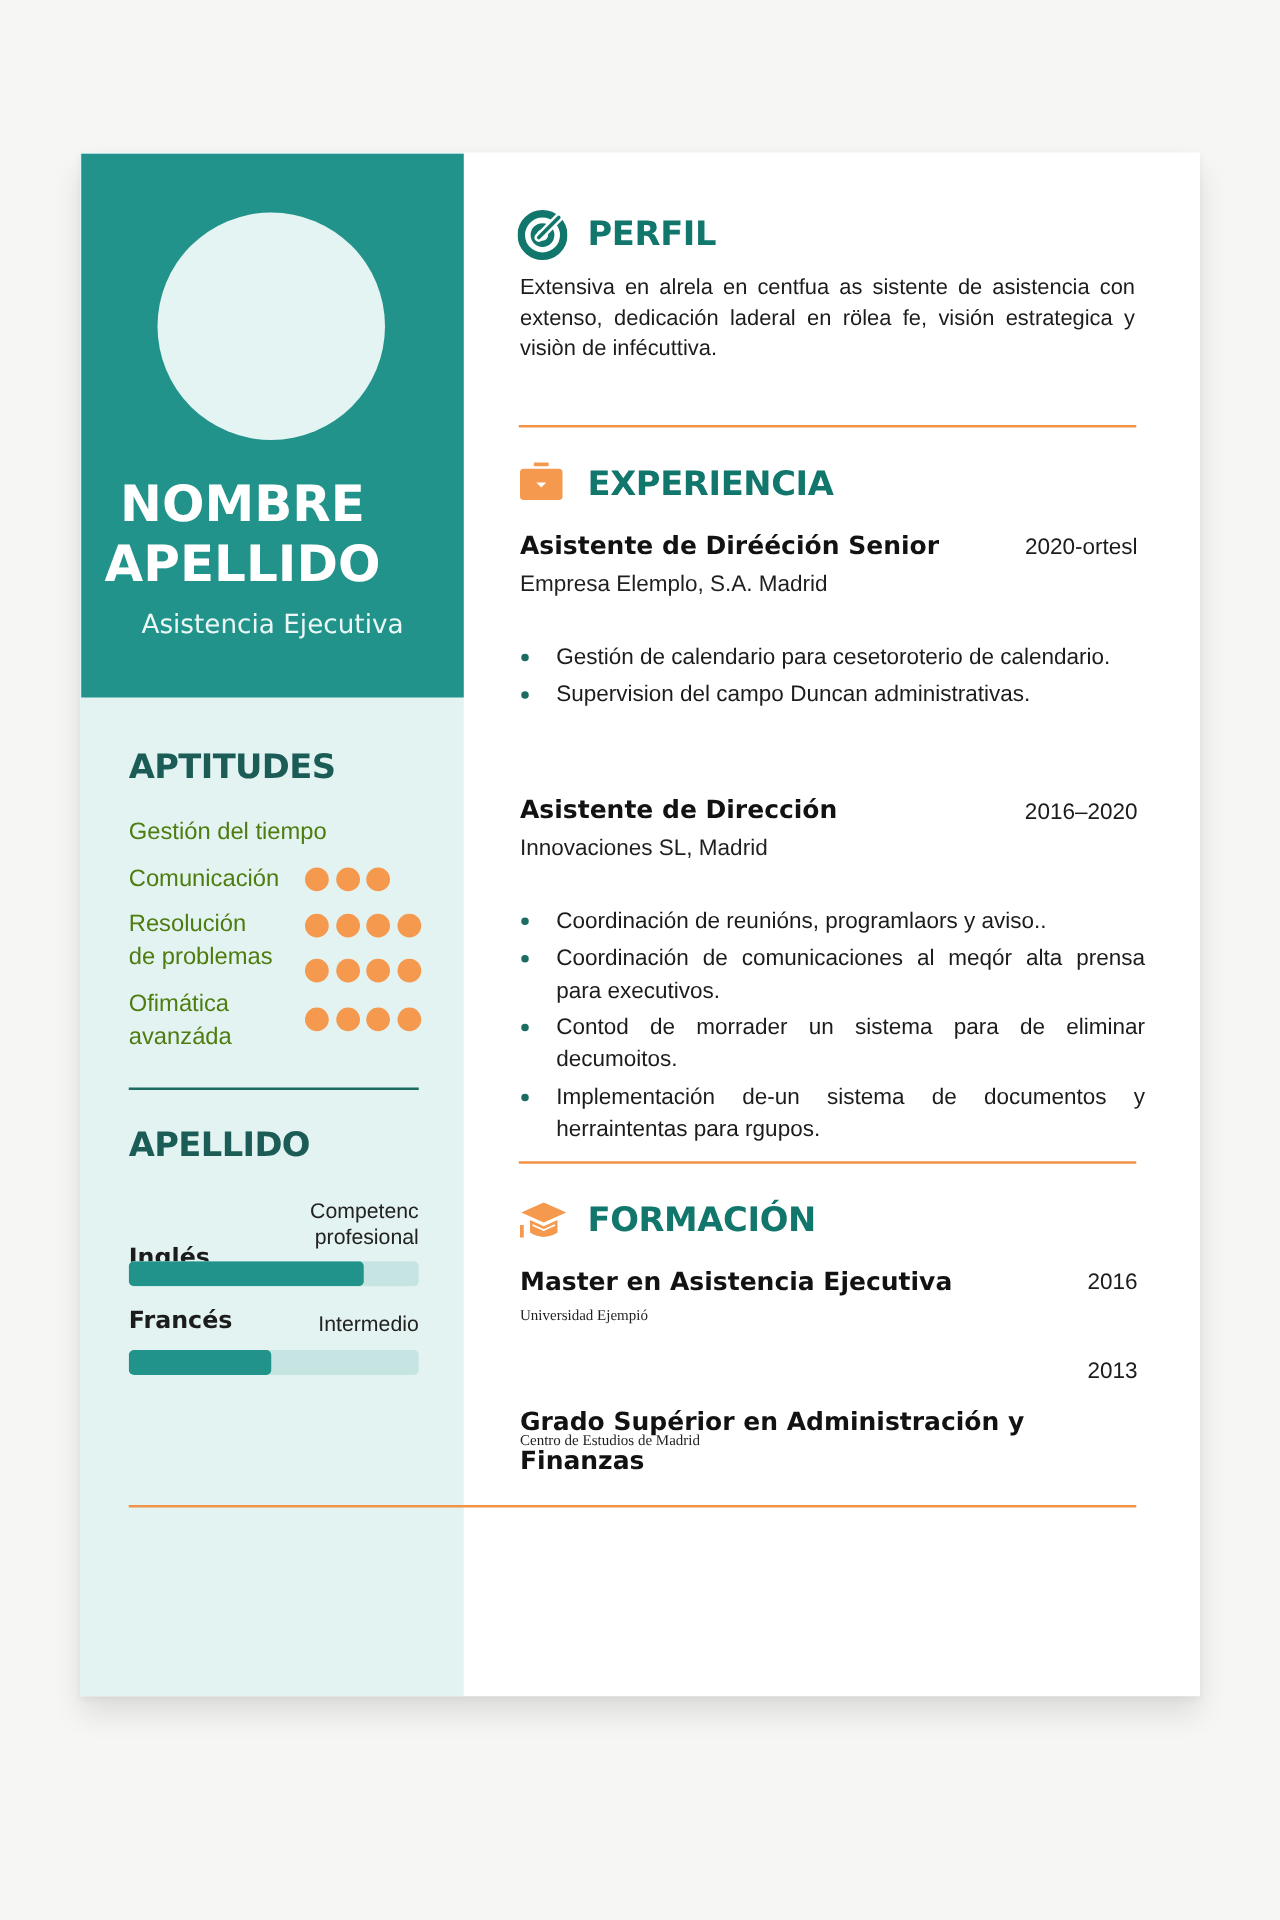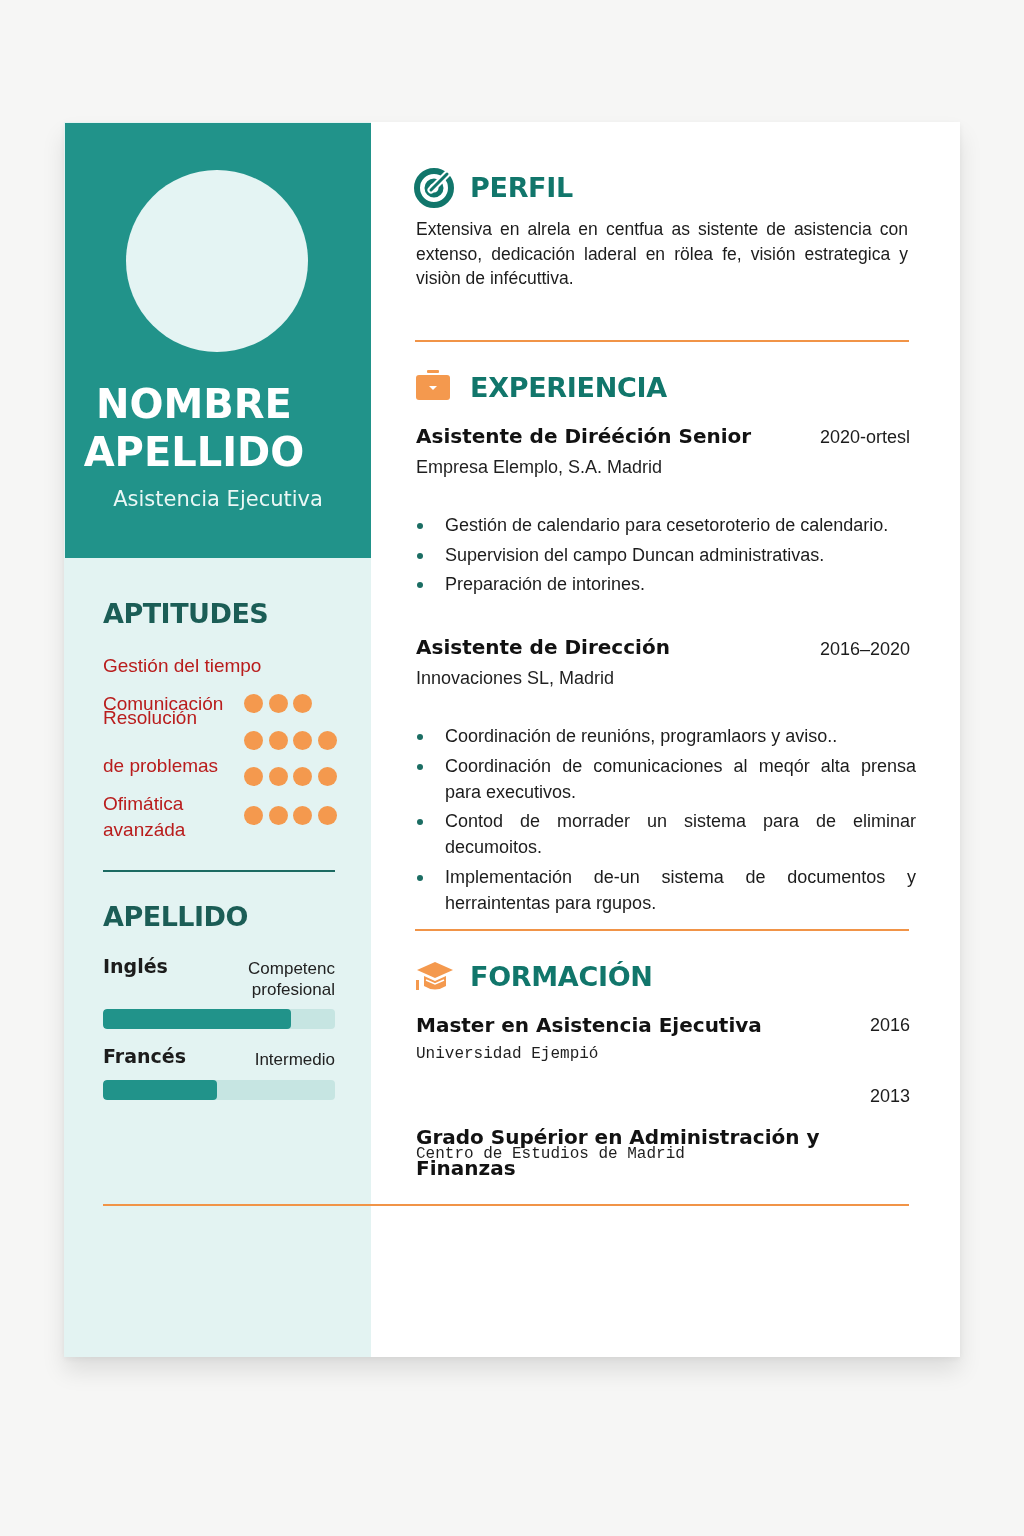--- a/index.html
+++ b/index.html
@@ -33,21 +33,21 @@
   .role {
     position: absolute; left: 0; top: 364px; width: 306px; text-align: center;
     color: #eaf7f5; font-size: 21px;
   }
 
   .side-h {
     position: absolute; left: 39px; font-weight: bold; font-size: 27px;
     color: #1b5d56; letter-spacing: -0.5px;
   }
   .skill {
-    position: absolute; left: 39px; font-size: 17.5px; color: #b91c1c; line-height: 25px;
+    position: absolute; left: 39px; font-size: 17.5px; color: #4d7c0f; line-height: 25px;
     font-family: "Liberation Sans", sans-serif; font-size: 19px;
   }
   .dots { position: absolute; left: 180px; display: flex; gap: 5.5px; }
   .dot { width: 19px; height: 19px; border-radius: 50%; background: #f4994e; }
 
   .side-divider {
     position: absolute; left: 39px; top: 748px; width: 232px; height: 2px; background: #1c6a62;
   }
   .lang-name {
     position: absolute; left: 39px; font-weight: bold; font-size: 19px; color: #1c1c1c;
@@ -90,22 +90,22 @@
   }
   .bullets li::before {
     content: ""; position: absolute; left: 1px; top: 11px; width: 6px; height: 6px;
     border-radius: 50%; background: #1b6d63;
   }
   .edu-title {
     position: absolute; left: 352px; width: 400px; font-weight: bold; font-size: 20px;
     line-height: 31px; color: #121212;
   }
   .edu-school {
-    position: absolute; left: 352px; font-size: 16px; color: #1f1f1f;
-    font-family: Liberation Mono, monospace;
+    position: absolute; left: 352px; font-size: 12px; color: #1f1f1f;
+    font-family: Liberation Serif, serif;
   }
 </style>
 </head>
 <body>
 
 <div class="page">
 
   <div class="sidebar">
     <div class="sidebar-top">
       <div class="photo"></div>
@@ -118,21 +118,21 @@
 
     <div class="skill" style="top:531px;">Gestión del tiempo</div>
 
     <div class="skill" style="top:569px;">Comunicación</div>
     <div class="dots" style="top:572px;">
       <span class="dot"></span>
       <span class="dot"></span>
       <span class="dot"></span>
     </div>
 
-    <div class="skill" style="top:583px;">Resolución</div>
+    <div class="skill" style="top:605px;">Resolución</div>
     <div class="skill" style="top:631px;">de problemas</div>
     <div class="dots" style="top:609px;">
       <span class="dot"></span>
       <span class="dot"></span>
       <span class="dot"></span>
       <span class="dot"></span>
     </div>
     <div class="dots" style="top:645px;">
       <span class="dot"></span>
       <span class="dot"></span>
@@ -146,21 +146,21 @@
       <span class="dot"></span>
       <span class="dot"></span>
       <span class="dot"></span>
       <span class="dot"></span>
     </div>
 
     <div class="side-divider"></div>
 
     <div class="side-h" style="top:779px;">APELLIDO</div>
 
-    <div class="lang-name" style="top:833px;">Inglés</div>
+    <div class="lang-name" style="top:873px;">Inglés</div>
     <div class="lang-level" style="top:836px;">
       <div>Competenc</div>
       <div>profesional</div>
     </div>
     <div class="bar-track" style="top:887px;">
       <div class="bar-fill" style="width:81%;"></div>
     </div>
 
     <div class="lang-name" style="top:923px;">Francés</div>
     <div class="lang-level" style="top:927px;">Intermedio</div>
@@ -186,21 +186,20 @@
     <path d="M14 17 L22 17 L18 21 Z" fill="#ffffff"></path>
   </svg>
   <div class="main-h" style="top:250px;">EXPERIENCIA</div>
 
   <div class="job-title" style="top:302px;">Asistente de Dirééción Senior</div>
   <div class="job-date" style="top:305px;">2020-ortesl</div>
   <div class="company" style="top:335px;">Empresa Elemplo, S.A. Madrid</div>
   <ul class="bullets" style="top:370px; width:498px;">
     <li>Gestión de calendario para cesetoroterio de calendario.</li>
     <li>Supervision del campo Duncan administrativas.</li>
-    <li>Preparación de intorines.</li>
   </ul>
 
   <div class="job-title" style="top:513px;">Asistente de Dirección</div>
   <div class="job-date" style="top:517px;">2016–2020</div>
   <div class="company" style="top:546px;">Innovaciones SL, Madrid</div>
   <ul class="bullets" style="top:581px; width:500px;">
     <li>Coordinación de reunións, programlaors y aviso..</li>
     <li>Coordinación de comunicaciones al meqór alta prensa para executivos.</li>
     <li>Contod de morrader un sistema para de eliminar decumoitos.</li>
     <li>Implementación de-un sistema de documentos y herraintentas para rgupos.</li>

